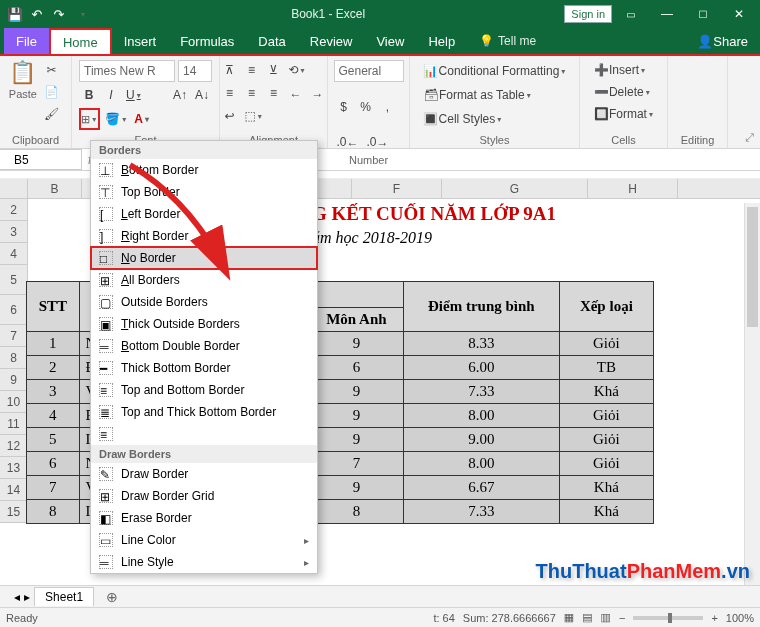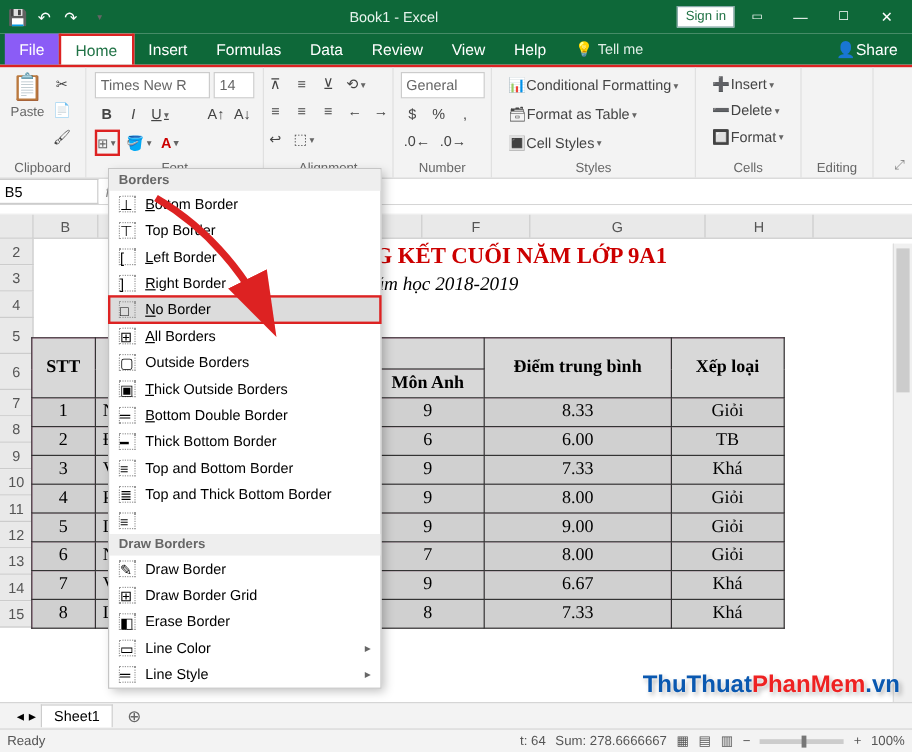--- a/index.html
+++ b/index.html
@@ -34,21 +34,21 @@
 .fontbox { border: 1px solid #ccc; background: #fff; height: 22px; font-size: 12px; padding: 0 4px; display: flex; align-items: center; text-align: right; }
 .bold { font-weight: bold; }
 .ital { font-style: italic; }
 .under { text-decoration: underline; }
 .border-btn { border: 2px solid #d22; display: flex; align-items: center; height: 22px; }
 
 .collapse-icon { position: absolute; bottom: 4px; right: 6px; font-size: 11px; color: #888; }
 
 
 .fbar { height: 22px; border-bottom: 1px solid #d5d5d5; display: flex; align-items: center; background: #fff; }
-.namebox { width: 82px; border: 1px solid #ccc; border-left: none; height: 100%; padding-left: 4px; display: flex; align-items: center; font-size: 12px; }
+.namebox { width: 82px; border: 1px solid #ccc; border-left: none; height: 100%; padding-left: 14px; display: flex; align-items: center; font-size: 12px; }
 .fbar .fx { padding: 0 6px; color: #888; font-style: italic; }
 .fbar .input { flex: 1; padding-left: 4px; height: 100%; display: flex; align-items: center; }
 
 
 .grid-wrap { position: relative; }
 .corner { position: absolute; left: 0; top: 0; width: 28px; height: 20px; background: #e9e9e9; border-right: 1px solid #ccc; border-bottom: 1px solid #ccc; }
 .colheads { display: flex; margin-left: 28px; height: 20px; background: #e9e9e9; border-bottom: 1px solid #ccc; }
 .colheads div { border-right: 1px solid #ccc; display: flex; align-items: center; justify-content: center; font-size: 12px; color: #555; }
 .rowheads { position: absolute; left: 0; top: 20px; width: 28px; }
 .rowheads div { height: 22px; border-bottom: 1px solid #ccc; border-right: 1px solid #ccc; background: #e9e9e9; display: flex; align-items: center; justify-content: center; font-size: 12px; color: #555; }
@@ -190,21 +190,21 @@
       </div>
       <div style="display:flex;gap:2px">
         <div class="rbtn">↩</div>
         <div class="rbtn drop">⬚</div>
       </div>
     </div>
     <div class="label">Alignment</div>
   </div>
 
   <div class="ribbon-group" style="width:82px">
-    <div class="body" style="flex-direction:column;gap:3px;align-items:stretch">
+    <div class="body" style="flex-direction:column;gap:15px;align-items:stretch">
       <div class="fontbox" style="width:70px">General</div>
       <div style="display:flex;gap:2px">
         <div class="rbtn">$</div>
         <div class="rbtn">%</div>
         <div class="rbtn">,</div>
       </div>
       <div style="display:flex;gap:2px">
         <div class="rbtn">.0←</div>
         <div class="rbtn">.0→</div>
       </div>

